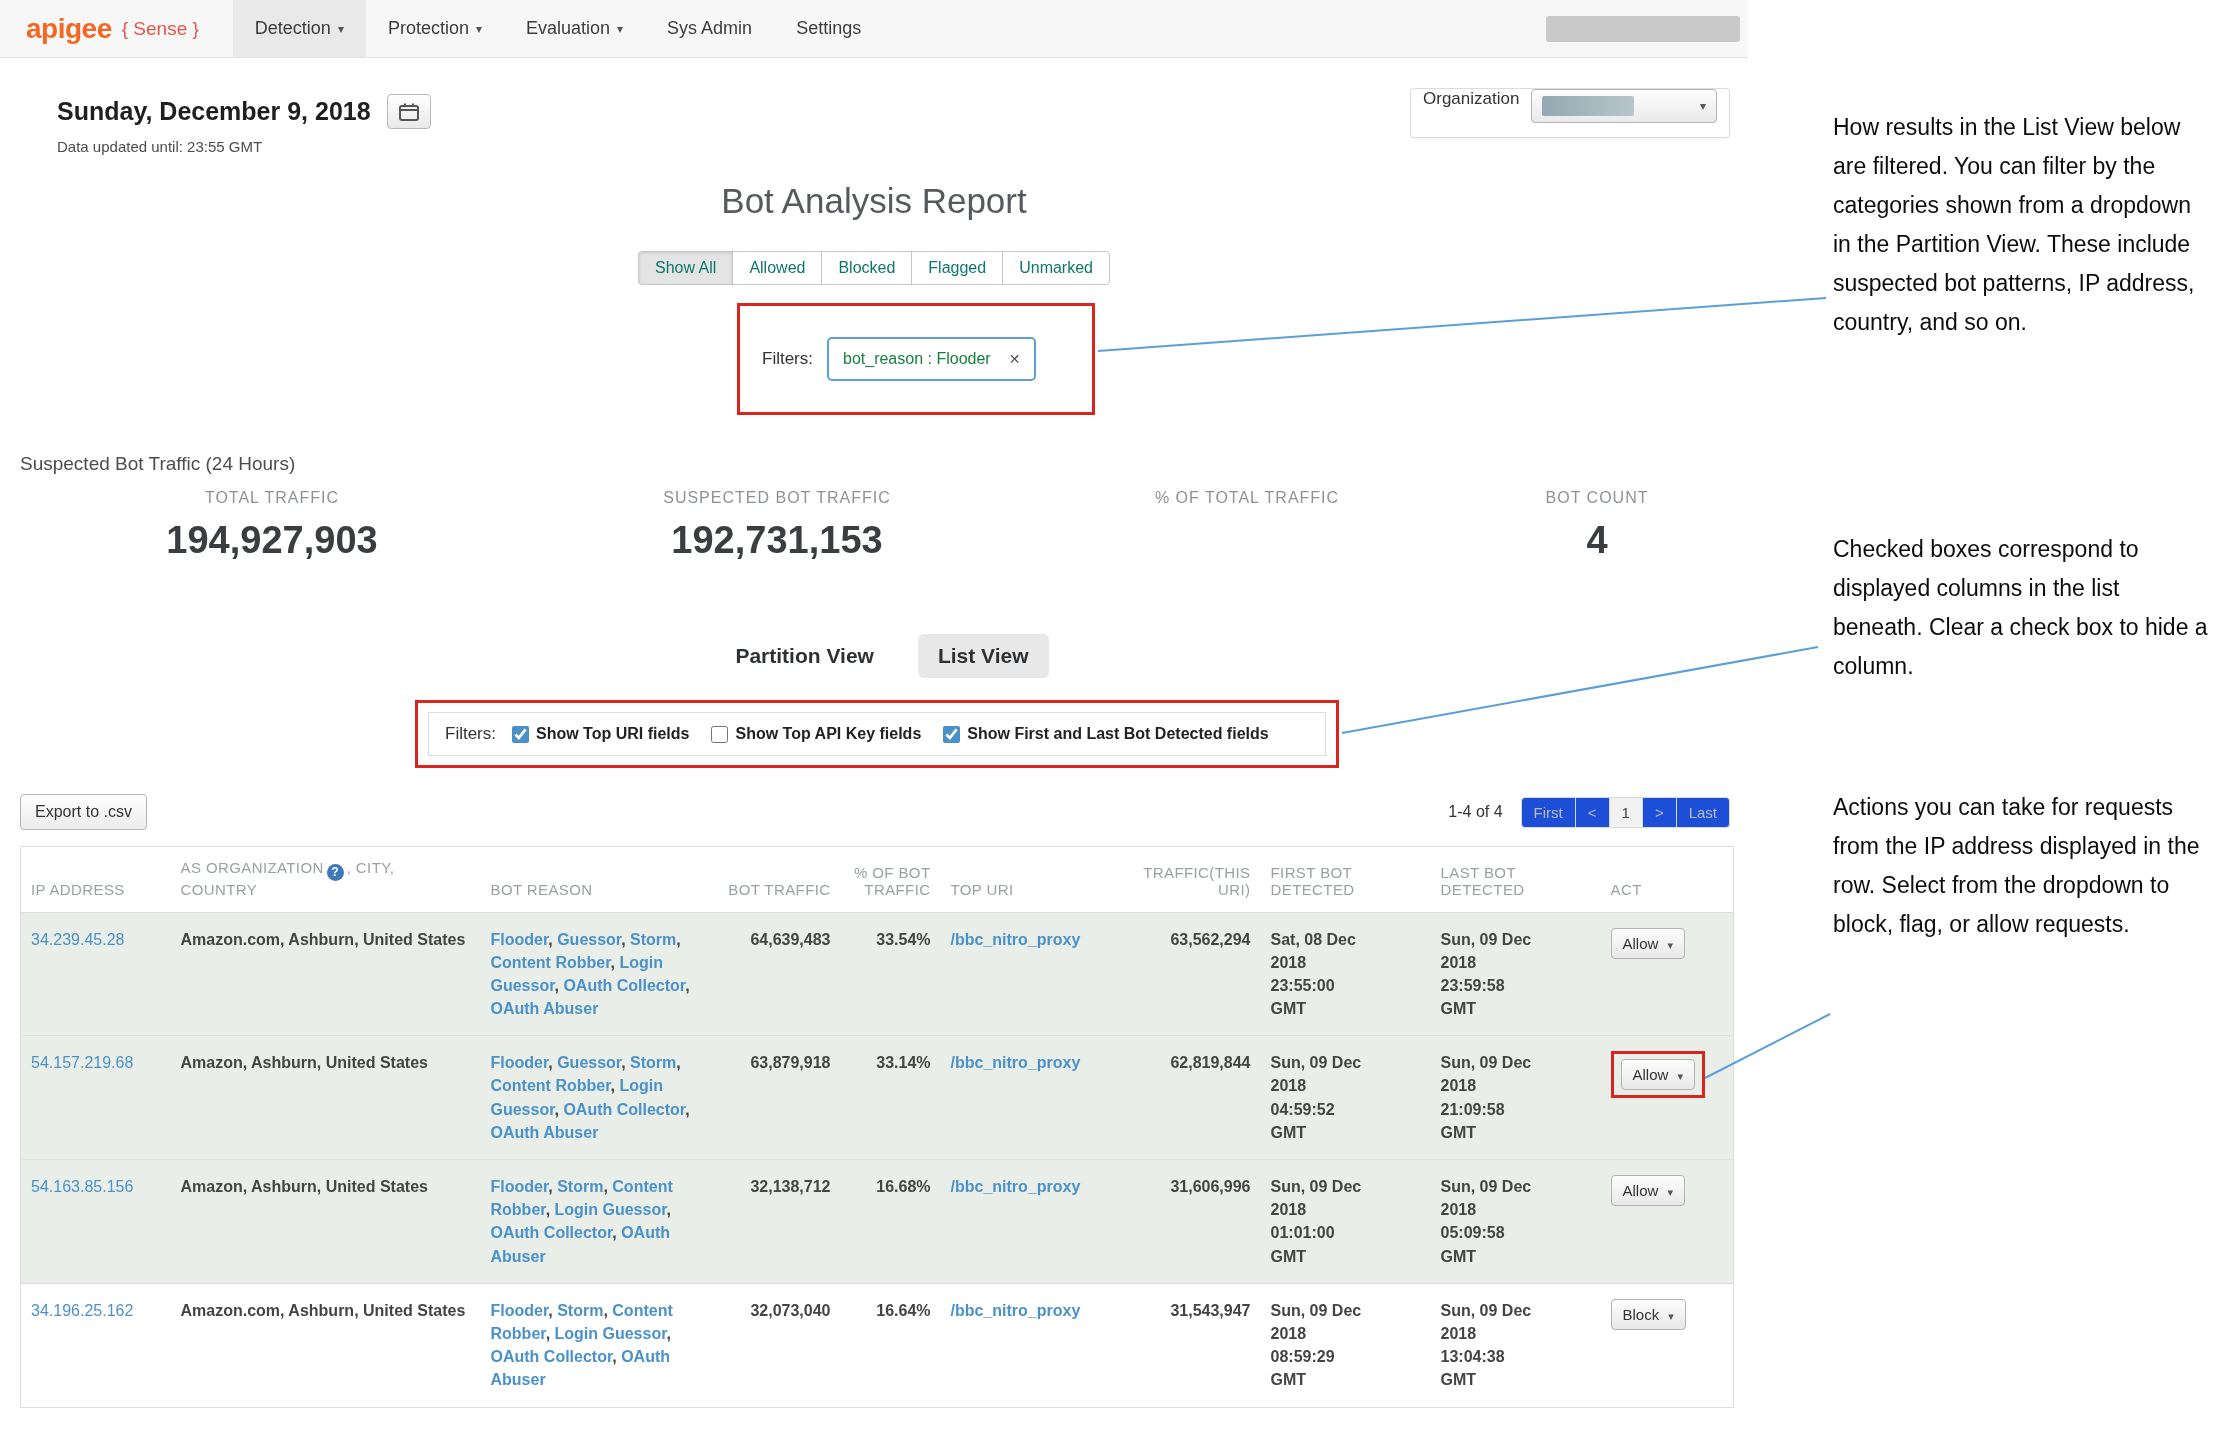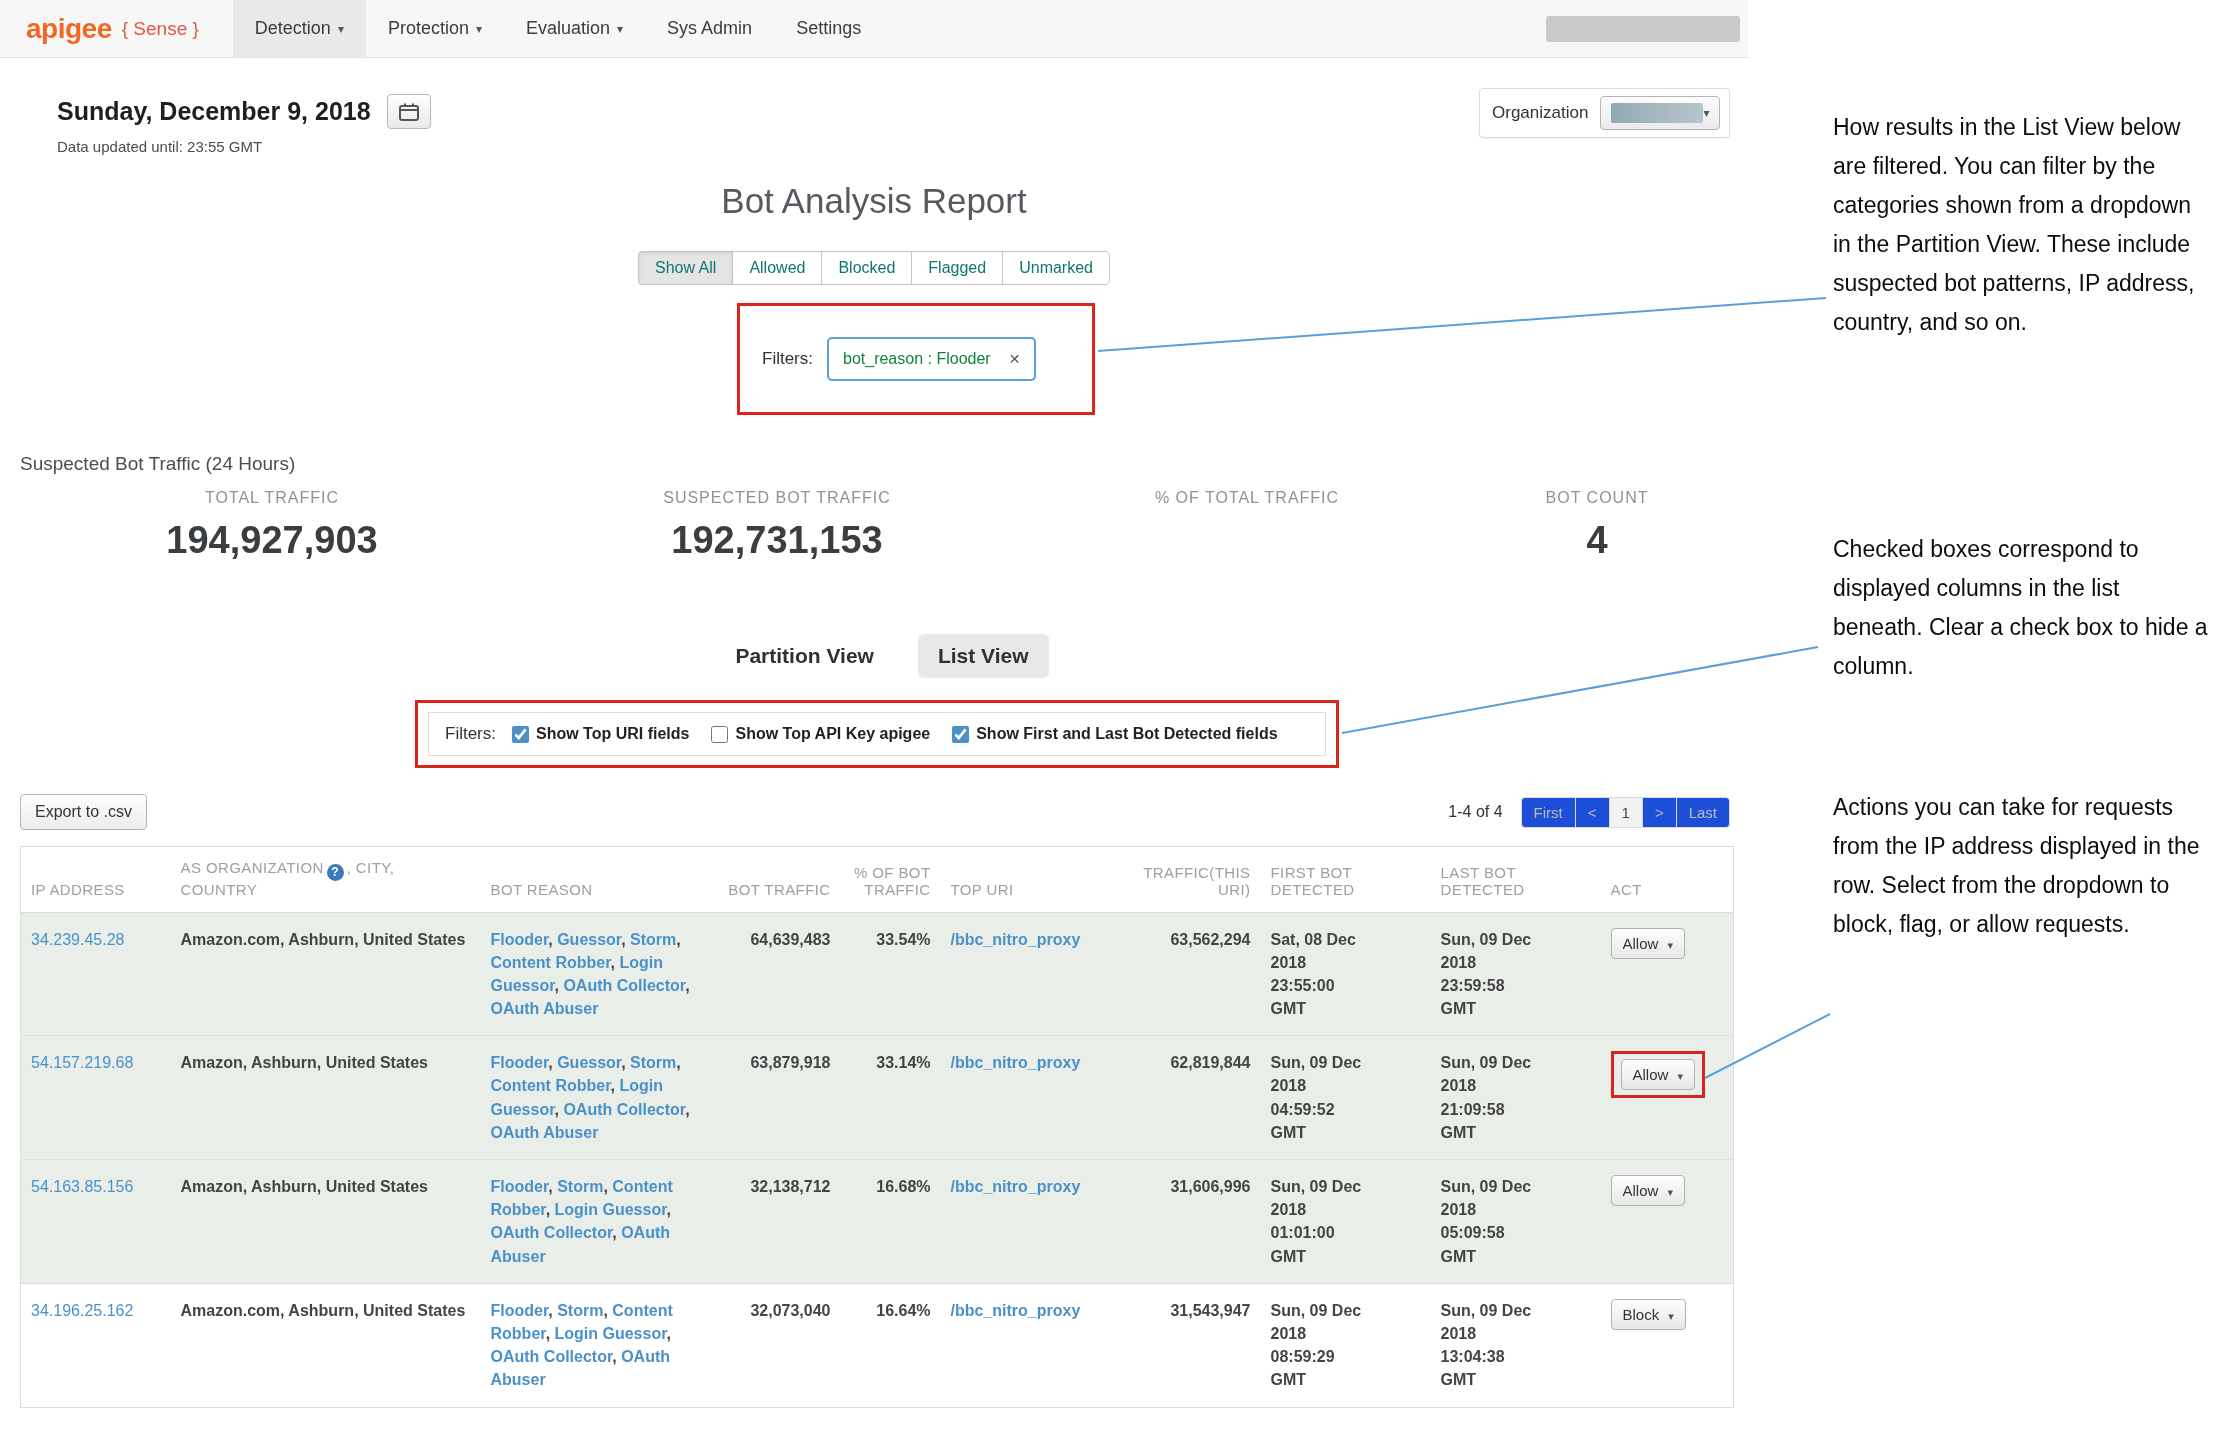--- a/index.html
+++ b/index.html
@@ -19,21 +19,21 @@
   .nav-item .caret { font-size:12px; margin-left:7px; color:#555; }
   .nav-redacted { position:absolute; left:1546px; top:16px; width:194px; height:26px; background:#c9c9c9; border-radius:3px; }
 
   
   .content { position:absolute; top:58px; left:0; width:1748px; }
   .header-row { position:relative; padding:36px 20px 0 57px; }
   .date-line { display:flex; align-items:center; gap:16px; }
   .date-title { font-size:25px; font-weight:700; color:#1f1f1f; }
   .cal-btn { width:44px; height:35px; border:1px solid #b9b9b9; border-radius:4px; background:linear-gradient(#fff,#e9e9e9); display:flex; align-items:center; justify-content:center; cursor:pointer; }
   .updated { font-size:15px; color:#4c4c4c; margin-top:9px; }
-  .org-box { position:absolute; right:18px; top:30px; width:251px; height:50px; border:1px solid #dcdcdc; border-radius:4px; background:#fff; display:flex; align-items:center; padding:0 12px; gap:12px; box-shadow:0 1px 2px rgba(0,0,0,0.06); }
+  .org-box { position:absolute; right:18px; top:30px; width:320px; height:50px; border:1px solid #dcdcdc; border-radius:4px; background:#fff; display:flex; align-items:flex-start; padding:0 12px; gap:12px; box-shadow:0 1px 2px rgba(0,0,0,0.06); }
   .org-label { font-size:17px; color:#333; }
   .org-select { flex:1; height:34px; border:1px solid #b5b5b5; border-radius:4px; background:linear-gradient(#fdfdfd,#eaeaea); display:flex; align-items:center; justify-content:space-between; padding:0 10px; cursor:pointer; }
   .org-redacted { width:92px; height:20px; border-radius:2px; background:linear-gradient(90deg,#93a9b1,#b7c6cb); }
   .org-caret { font-size:12px; color:#555; }
 
   .report-title { text-align:center; margin-top:26px; font-size:35px; font-weight:400; color:#565a5e; }
 
   .tabs-row { display:flex; justify-content:center; margin-top:30px; }
   .tab { font-size:16px; color:#0f766e; background:#fff; border:1px solid #c6c6c6; padding:7px 16px; margin-left:-1px; cursor:pointer; font-family:inherit; }
   .tab:first-child { border-radius:4px 0 0 4px; margin-left:0; }
@@ -195,21 +195,21 @@
   <div class="redbox2">
     <div class="filterbar">
       <span class="filters-label">Filters:</span>
       <div class="filter-checks" id="filter-checks">
           <label class="check-item">
             <input type="checkbox" checked="" style="">
             <span class="check-label">Show Top URI fields</span>
           </label>
           <label class="check-item">
             <input type="checkbox" style="">
-            <span class="check-label">Show Top API Key apigee</span>
+            <span class="check-label">Show Top API Key fields</span>
           </label>
           <label class="check-item">
             <input type="checkbox" checked="" style="">
             <span class="check-label">Show First and Last Bot Detected fields</span>
           </label>
         </div>
     </div>
   </div>
 
   <div class="controls-row">

